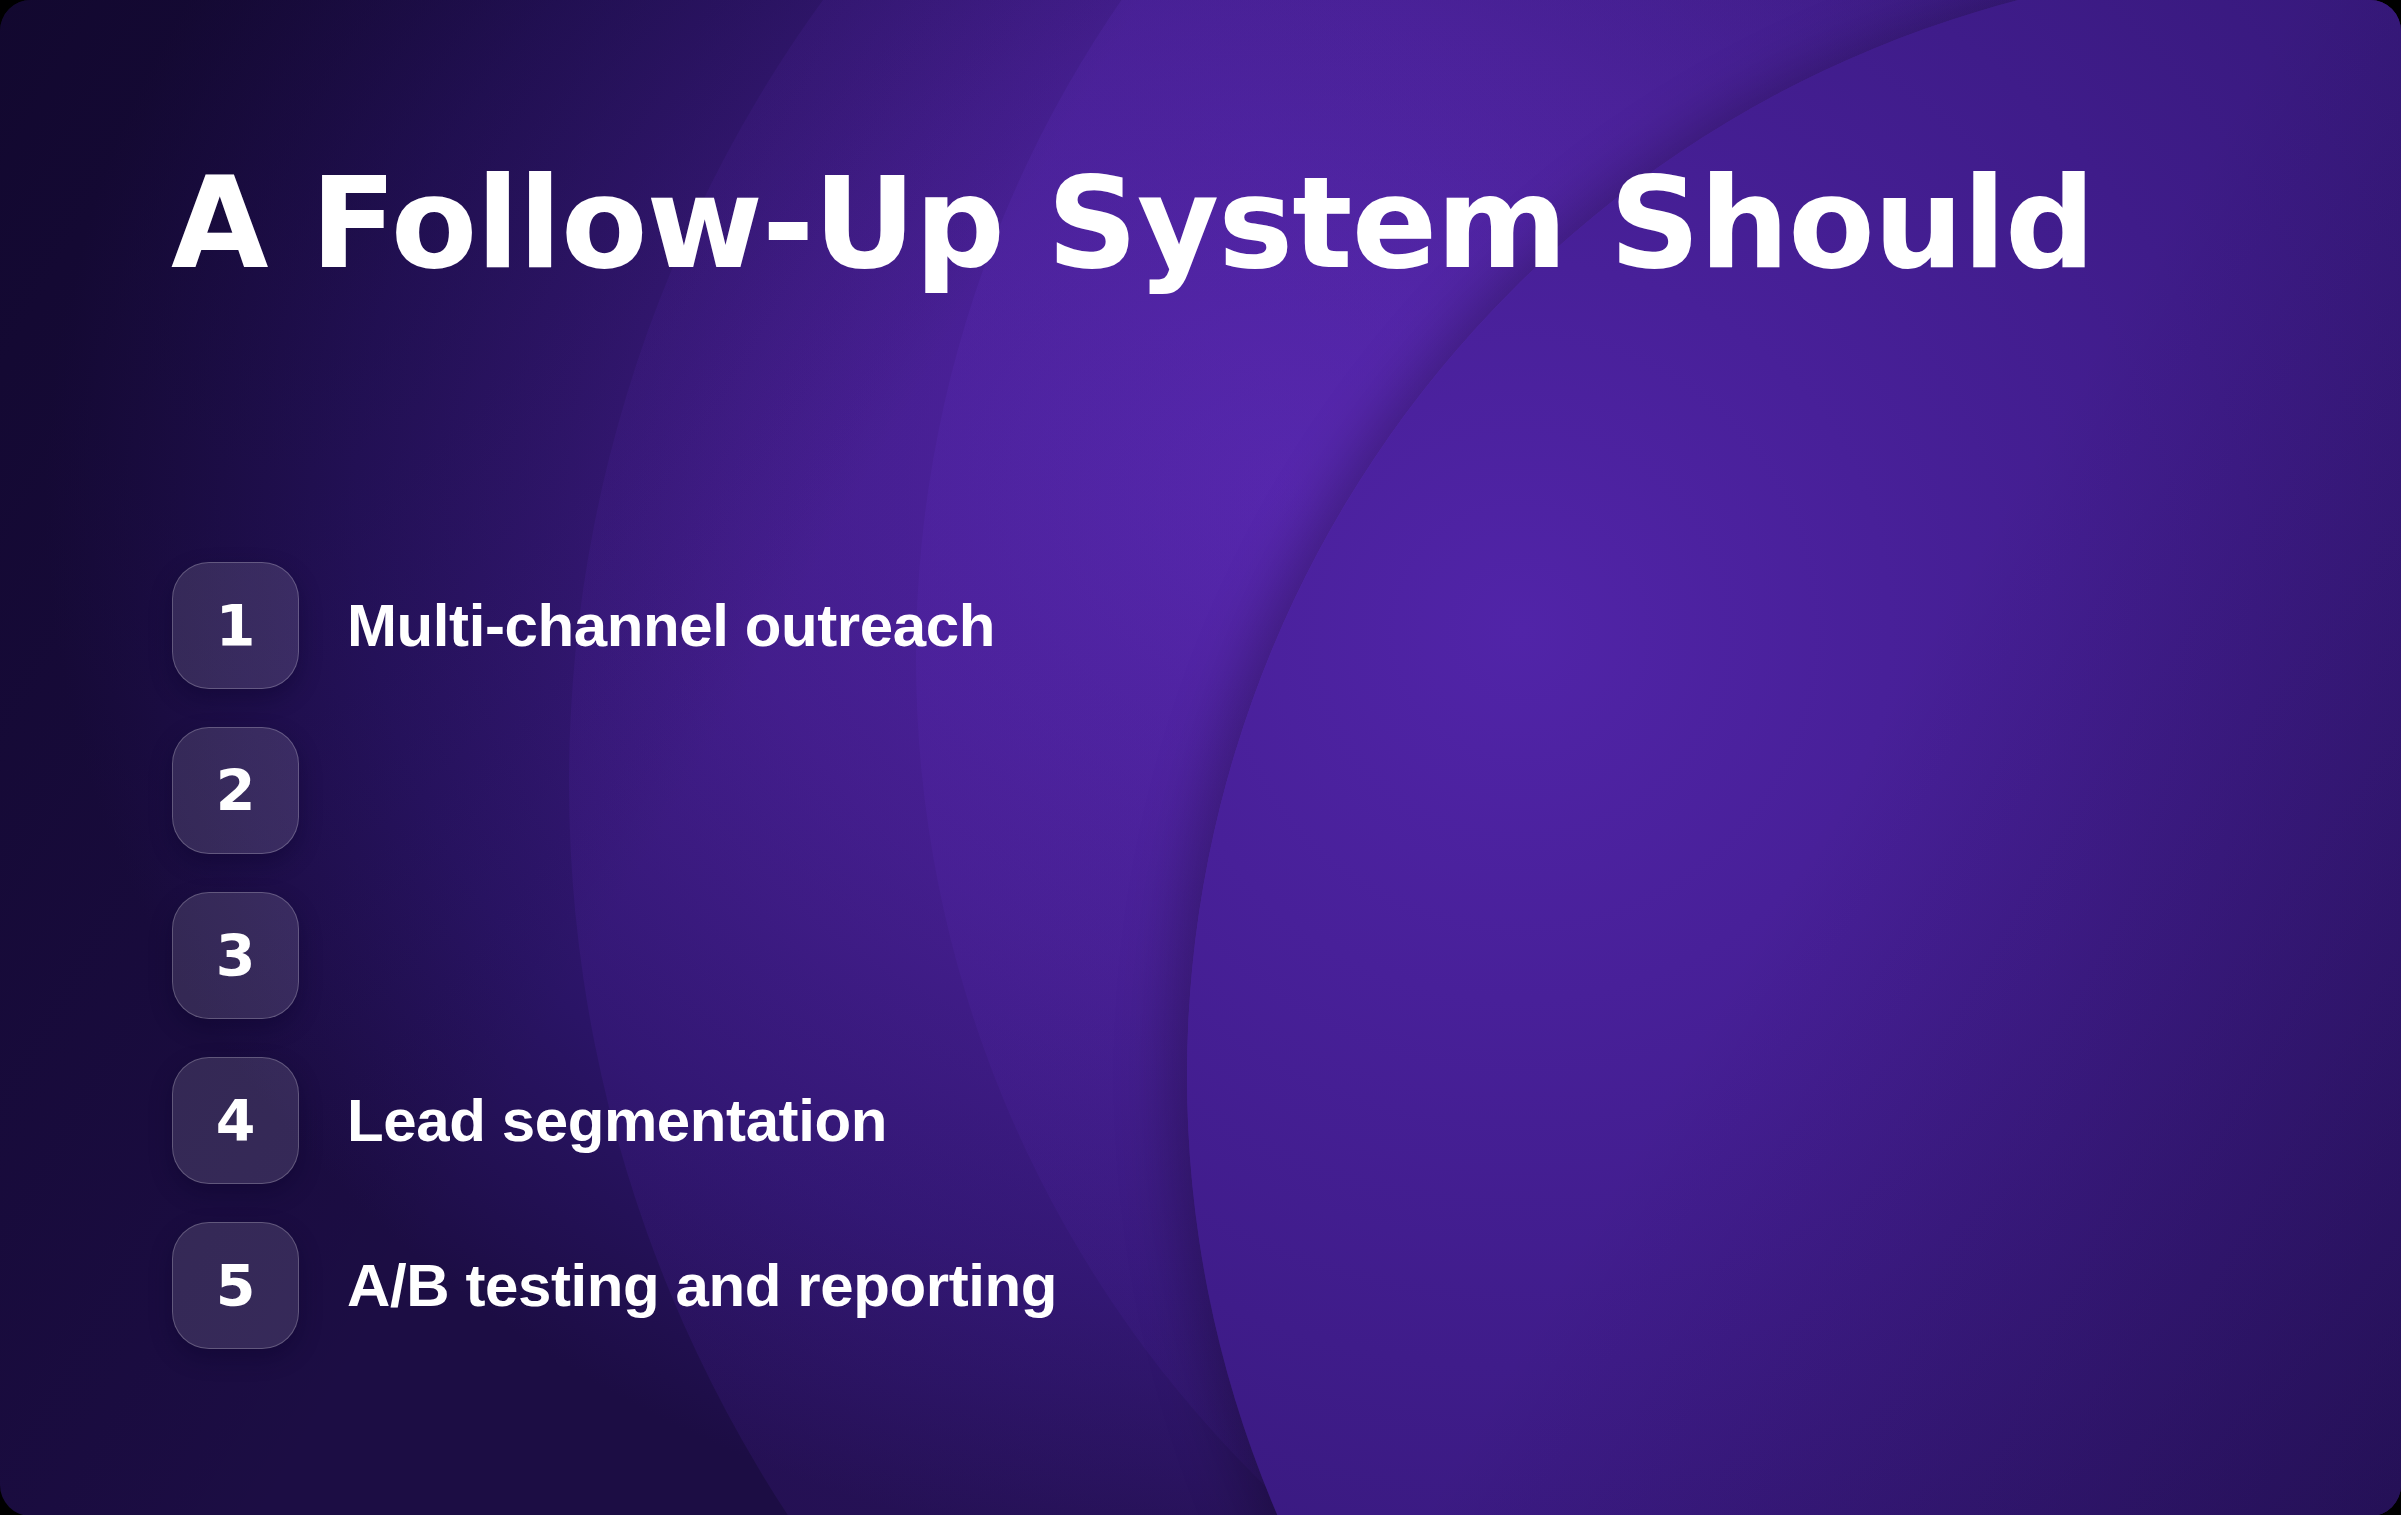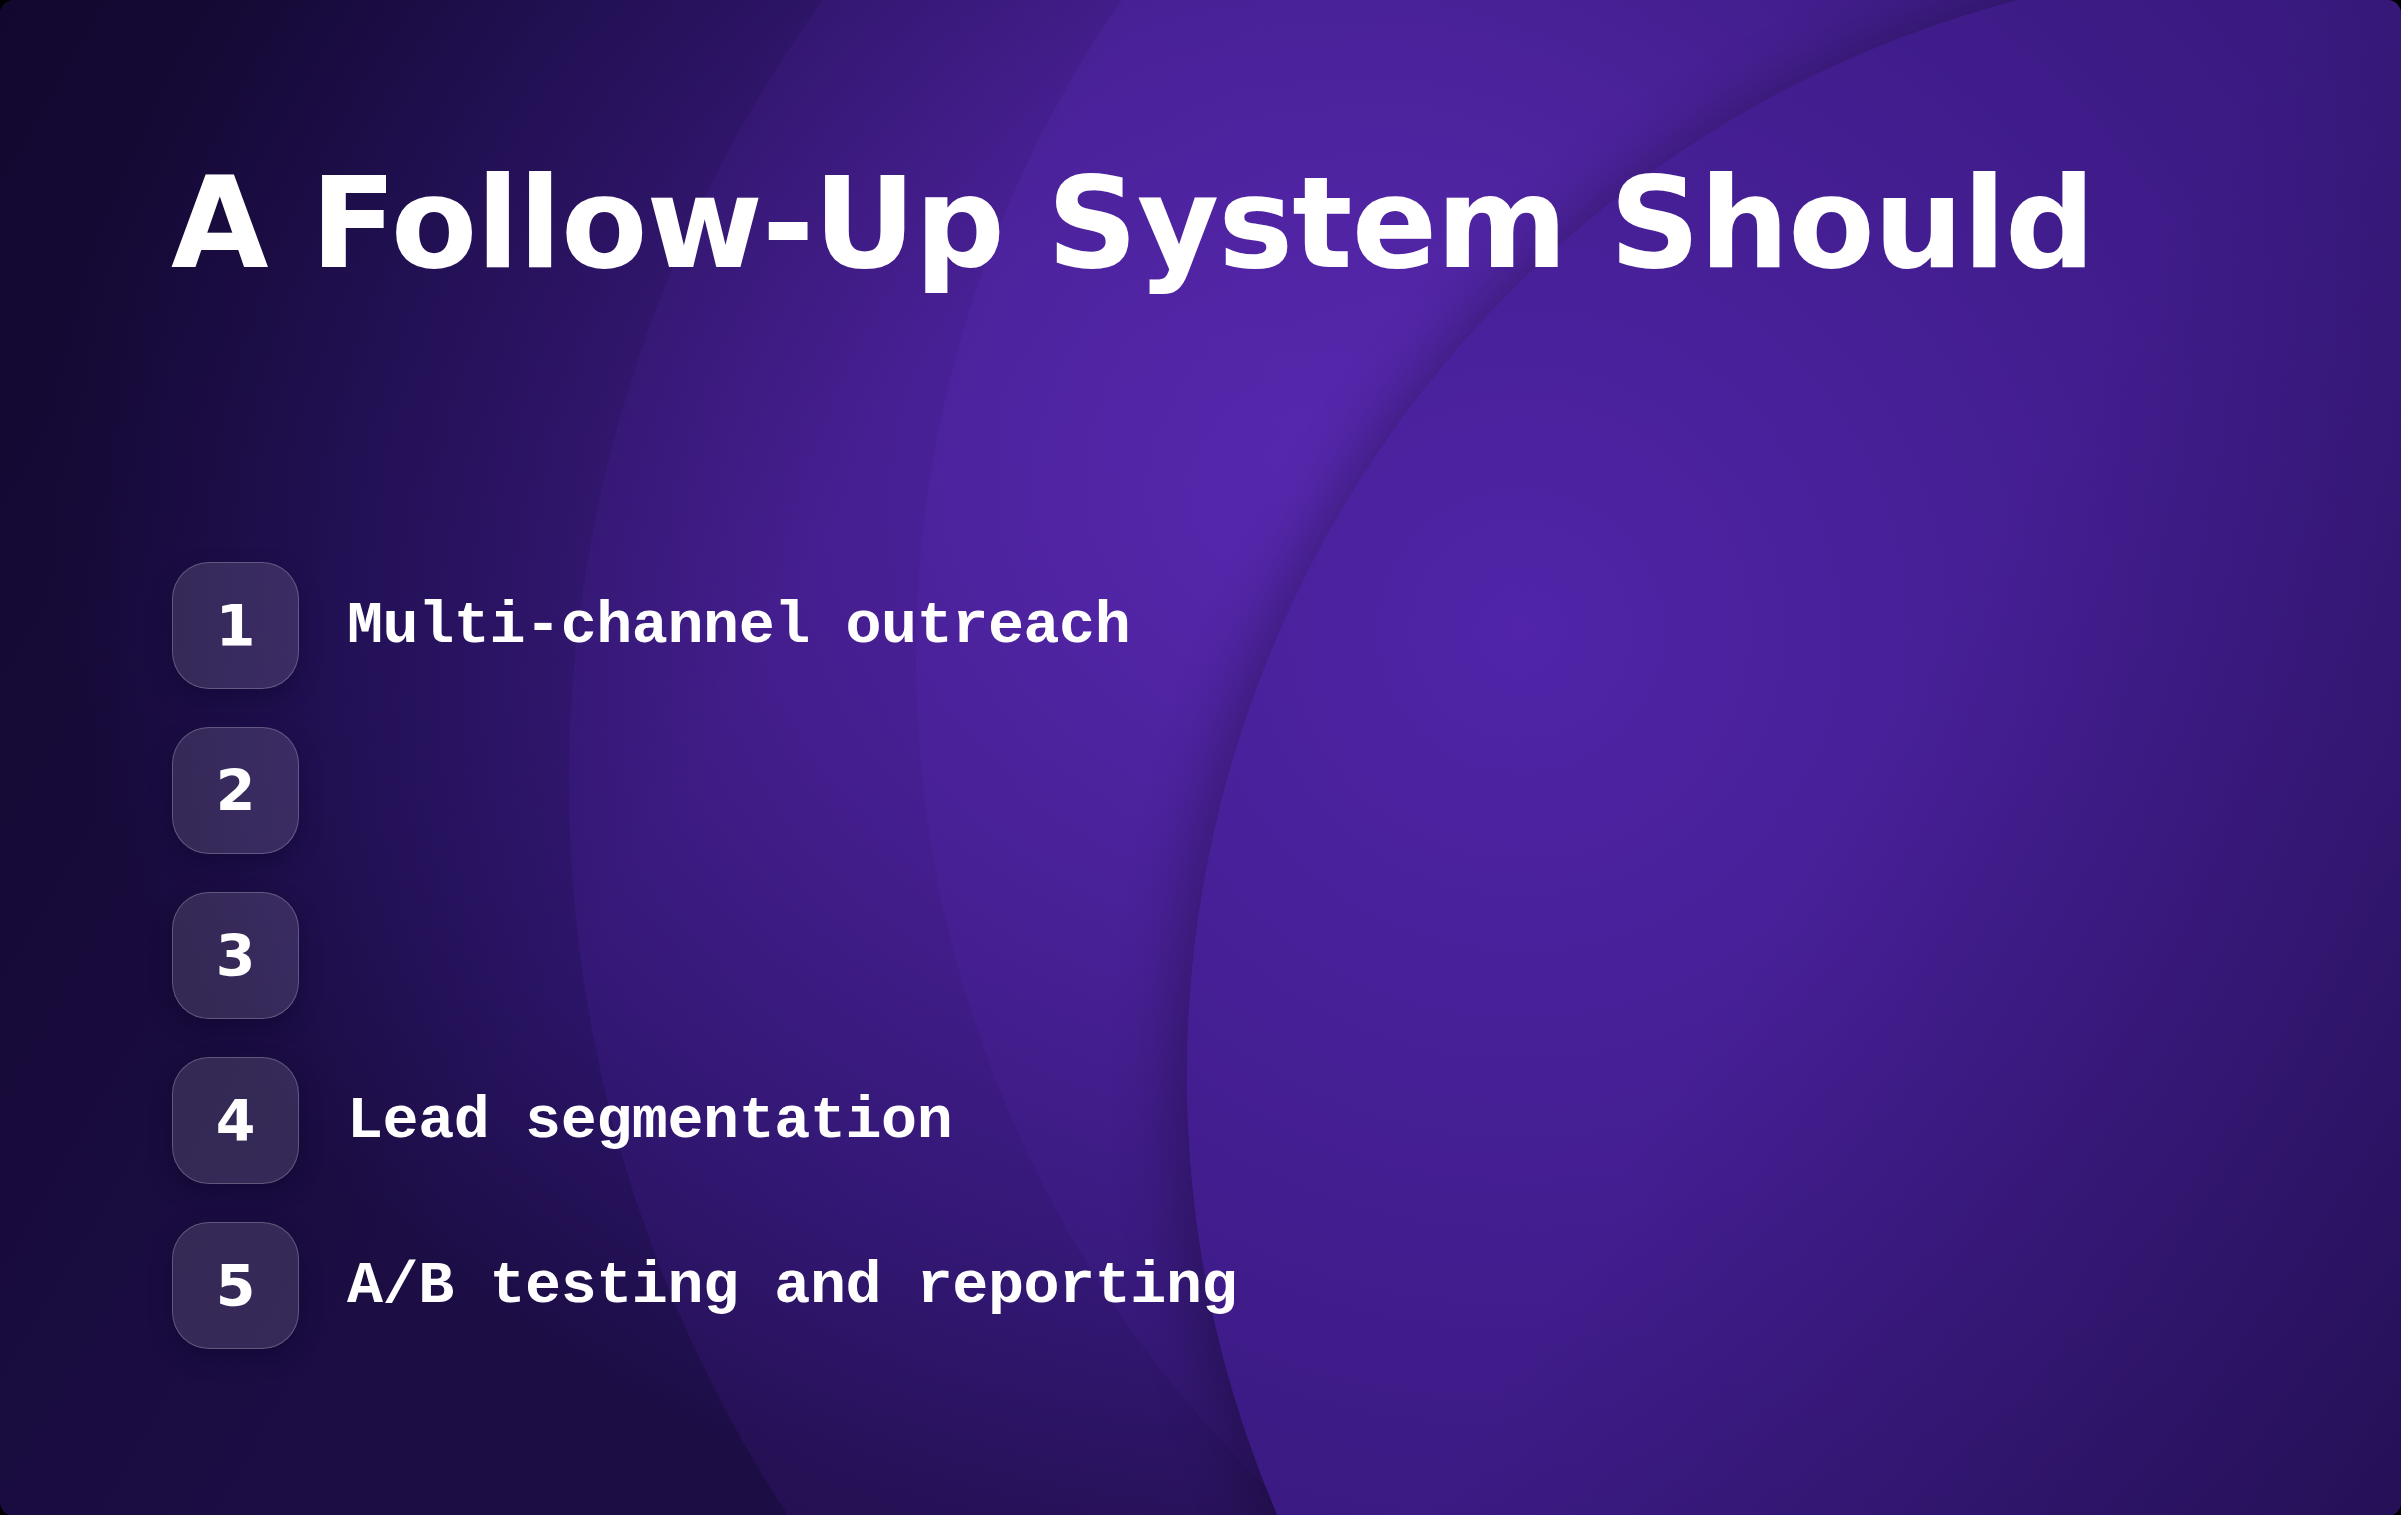--- a/index.html
+++ b/index.html
@@ -12,21 +12,21 @@
     height: 1516px;
     overflow: hidden;
     position: relative;
     font-family: "DejaVu Sans", sans-serif;
   }
   .card {
     position: absolute;
     left: 0; top: 0;
     width: 2401px;
     height: 1516px;
-    border-radius: 14px;
+    border-radius: 31px;
     overflow: hidden;
     background:
       radial-gradient(ellipse 1245px 1067px at 1290px 498px, #4f23a0 0%, #3d1b82 45%, #2a1466 75%, #1c0d44 100%);
   }
   .card::before {
     content: "";
     position: absolute;
     inset: 0;
     background: linear-gradient(120deg, rgba(10,4,30,0.55) 0%, rgba(10,4,30,0.0) 35%, rgba(10,4,30,0.0) 70%, rgba(10,4,30,0.35) 100%);
     z-index: 1;
@@ -105,21 +105,21 @@
     justify-content: center;
     color: #ffffff;
     font-family: "DejaVu Sans", sans-serif;
     font-weight: 700;
     font-size: 57px;
     flex: 0 0 auto;
   }
   .label {
     margin-left: 48px;
     color: #ffffff;
-    font-family: Liberation Mono, monospace;
+    font-family: Liberation Sans, sans-serif;
     font-weight: 700;
     font-size: 60px;
     letter-spacing: -0.4px;
     white-space: nowrap;
   }
 </style>
 </head>
 <body>
 
 <div class="card">

